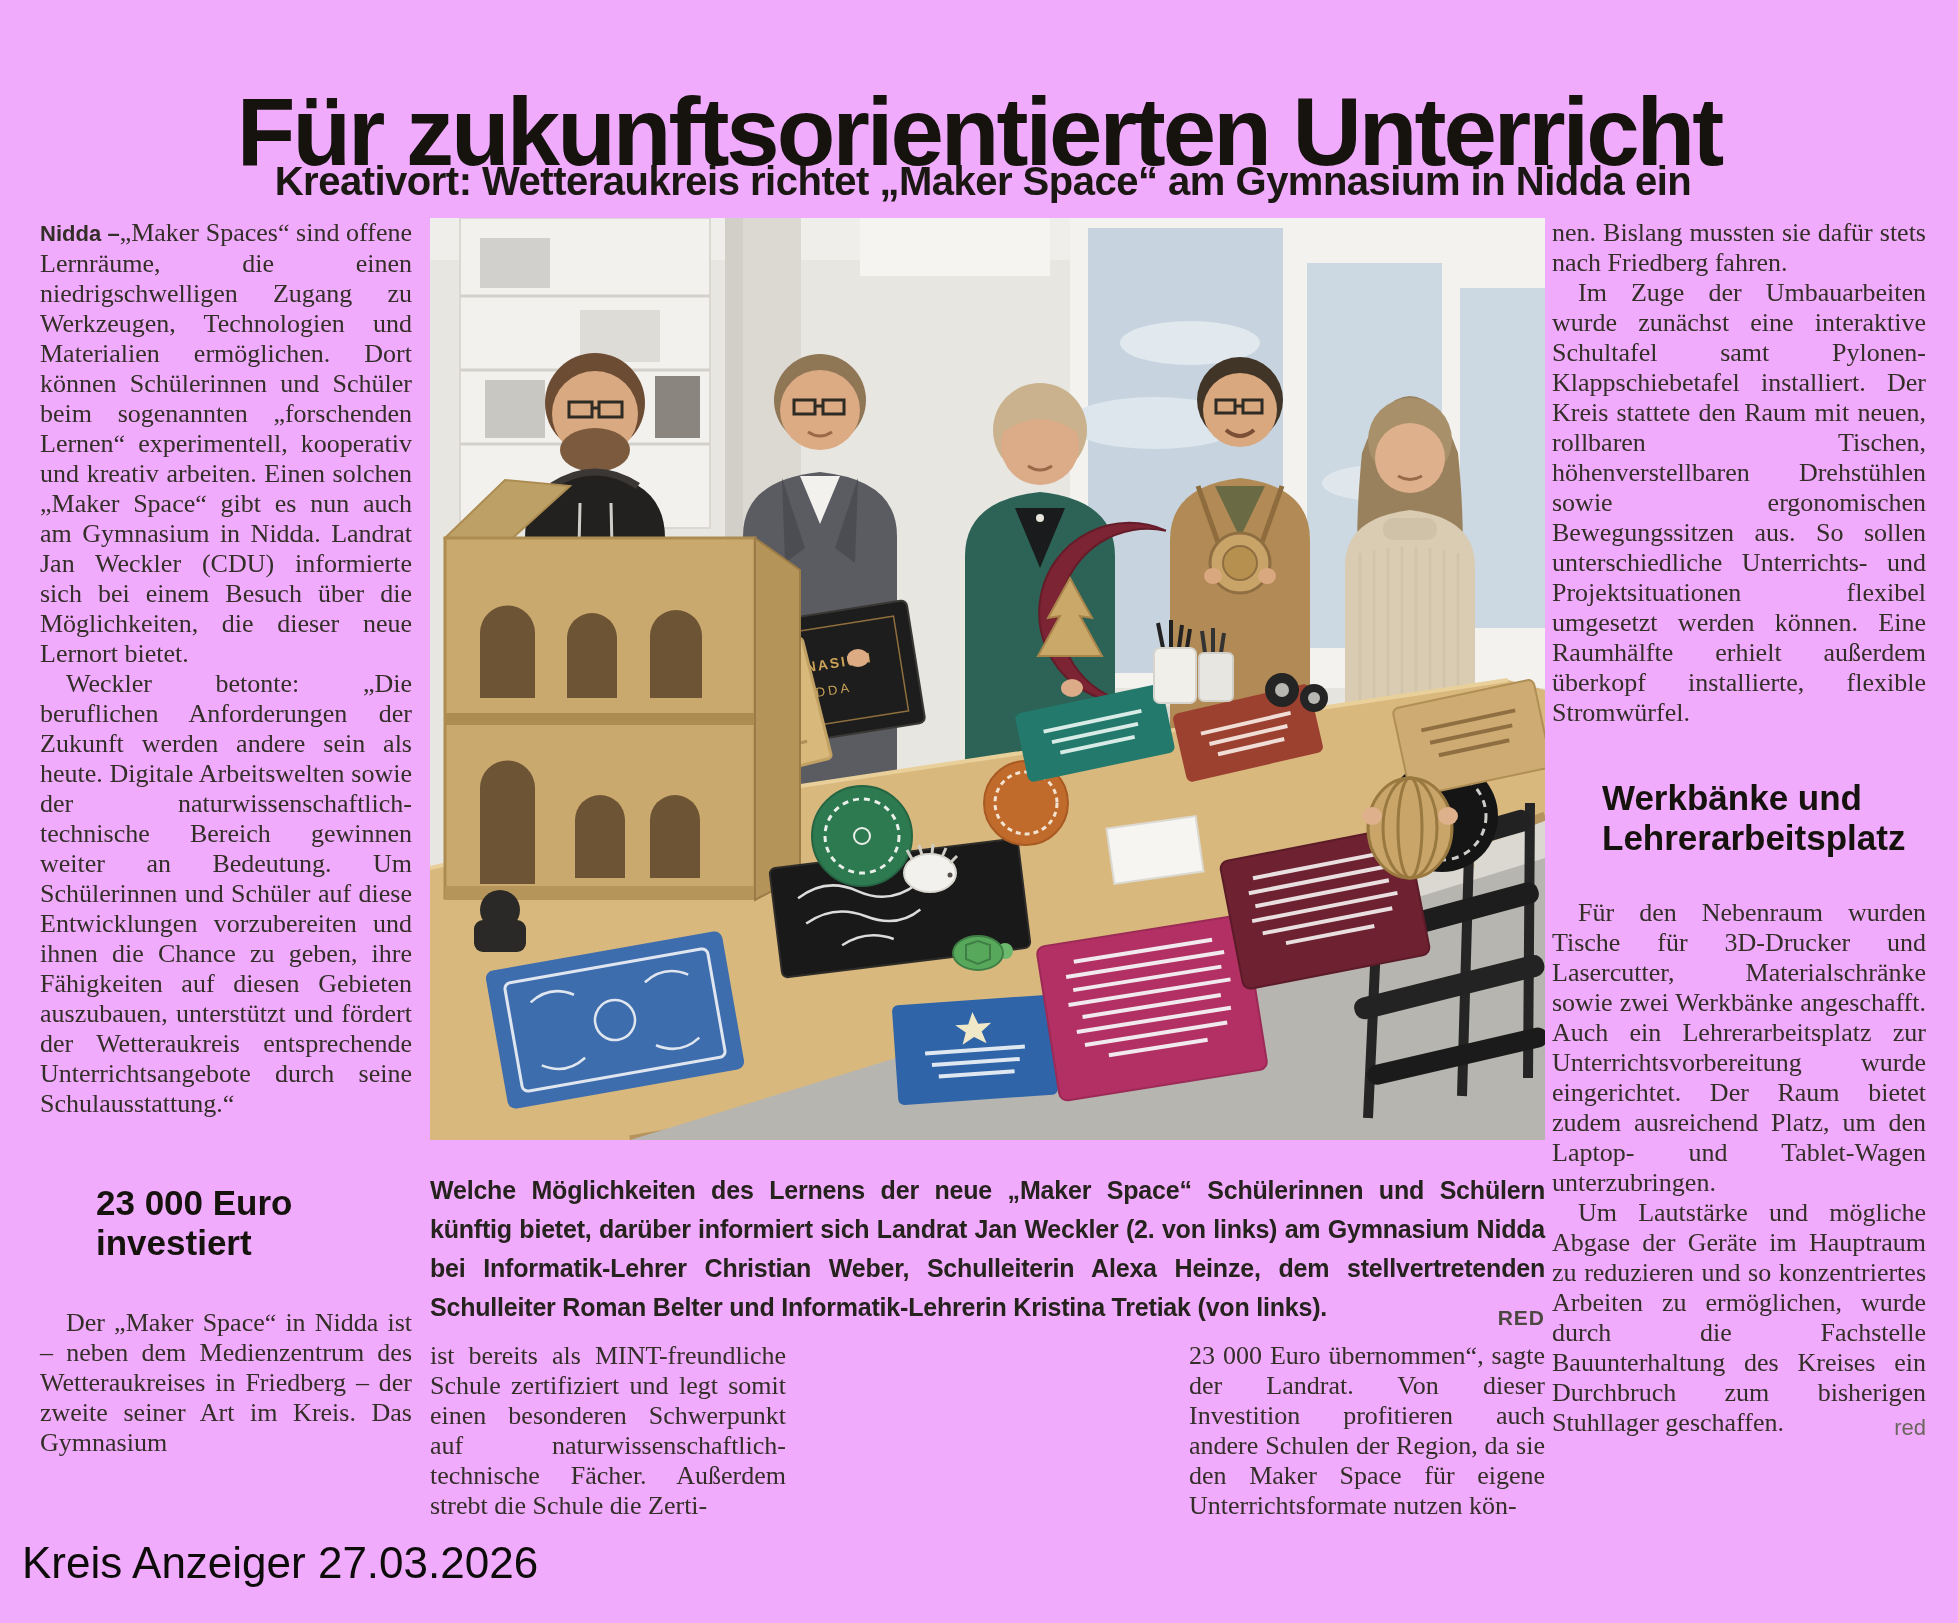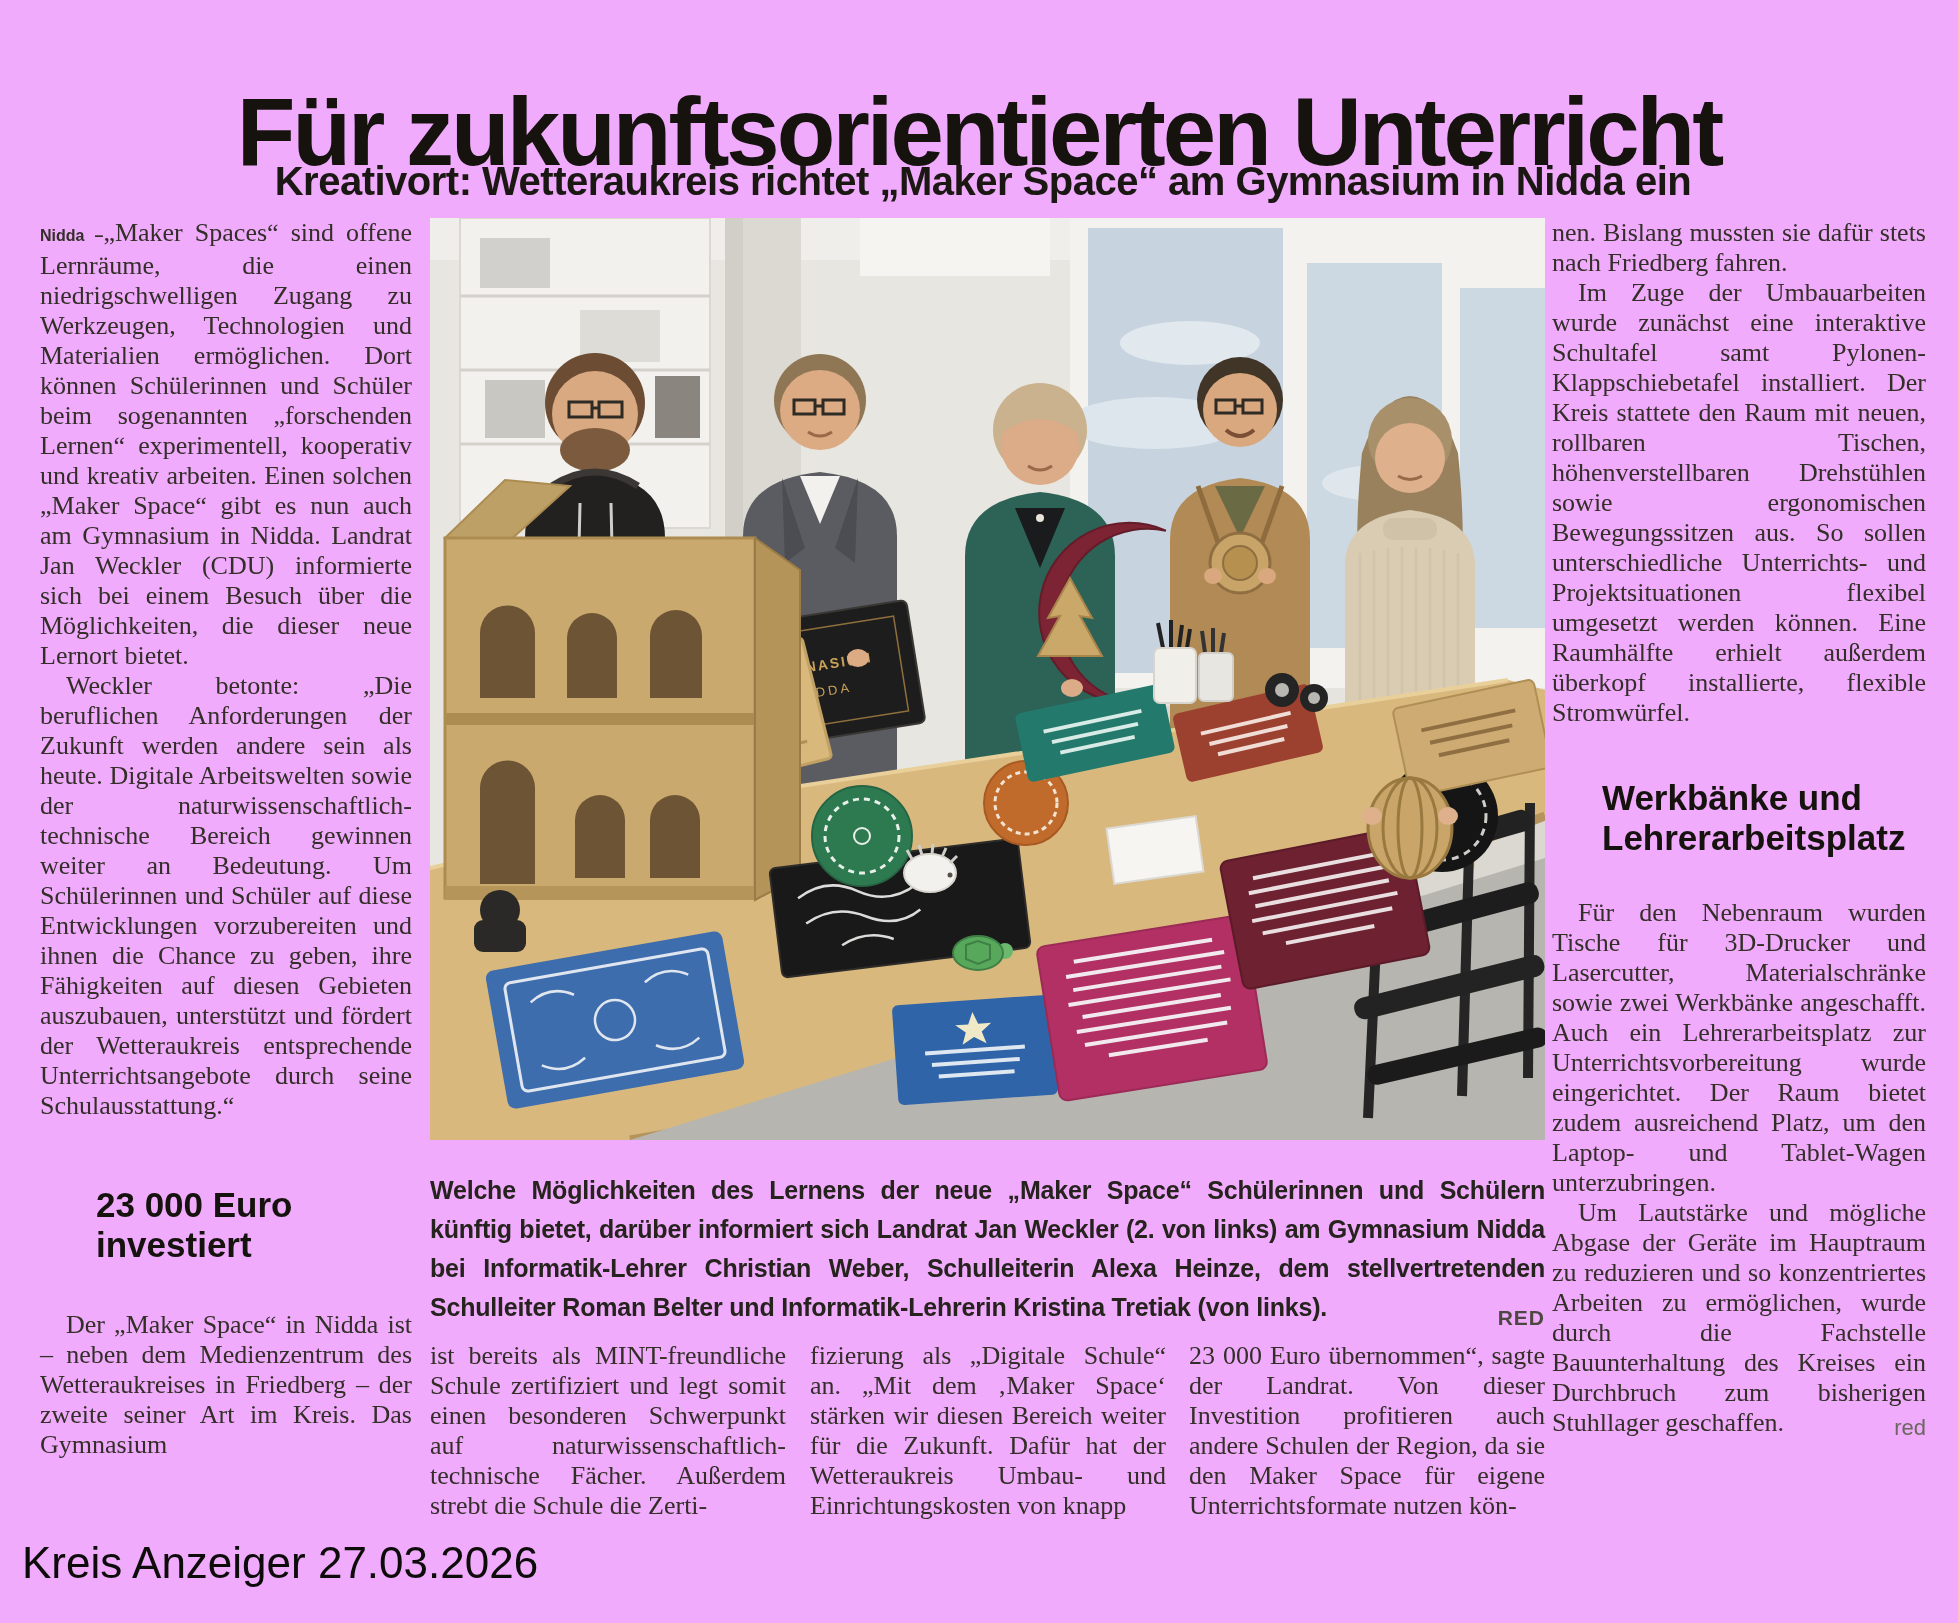--- a/index.html
+++ b/index.html
@@ -20,21 +20,21 @@
   }
   .col{
     position:absolute;top:218px;width:372px;
     font-size:26px;line-height:30px;text-align:justify;
     hyphens:auto;-webkit-hyphens:auto;overflow-wrap:break-word;
   }
   #col-left{left:40px;}
   #col-right{left:1552px;width:374px;}
   .col p{margin:0;}
   .col p.ind{text-indent:26px;}
-  .lead{font-family:"Liberation Sans",sans-serif;font-weight:700;font-size:16px;}
+  .lead{font-family:"Liberation Sans",sans-serif;font-weight:700;font-size:22px;}
   .subhead{
     font-family:"Liberation Sans",sans-serif;font-weight:700;
     font-size:35px;line-height:40px;color:#16120e;
     padding-left:56px;text-align:left;
   }
   #col-left .subhead{margin:64px 0 45px;}
   #col-right .subhead{margin:50px 0 40px;padding-left:50px;}
   .photo-wrap{position:absolute;left:430px;top:218px;width:1115px;height:922px;}
   .photo-wrap svg{display:block;width:100%;height:100%;}
   .caption{
@@ -356,23 +356,20 @@
   </div>
 
   <p class="caption">
     <span>Welche Möglichkeiten des Lernens der neue „Maker Space“ Schülerinnen und Schülern künftig bietet, darüber informiert sich Landrat Jan Weckler (2. von links) am Gymnasium Nidda bei Informatik-Lehrer Christian Weber, Schulleiterin Alexa Heinze, dem stellvertretenden Schulleiter Roman Belter und Informatik-Lehrerin Kristina Tretiak (von links).</span>
     <span class="cap-credit">RED</span>
   </p>
 
   <div class="bcol" id="bcol1">
     <p>ist bereits als MINT-freundliche Schule zertifiziert und legt somit einen besonderen Schwerpunkt auf naturwissenschaftlich-technische Fächer. Außerdem strebt die Schule die Zerti-</p>
   </div>
-  <div class="bcol" id="bcol2">
-    <p>fizierung als „Digitale Schule“ an. „Mit dem ‚Maker Space‘ stärken wir diesen Bereich weiter für die Zukunft. Dafür hat der Wetteraukreis Umbau- und Einrichtungskosten von knapp</p>
-  </div>
   <div class="bcol" id="bcol3">
     <p>23 000 Euro übernommen“, sagte der Landrat. Von dieser Investition profitieren auch andere Schulen der Region, da sie den Maker Space für eigene Unterrichtsformate nutzen kön-</p>
   </div>
 
   <div class="col" id="col-right">
     <p>nen. Bislang mussten sie dafür stets nach Friedberg fahren.</p>
     <p class="ind">Im Zuge der Umbauarbeiten wurde zunächst eine interaktive Schultafel samt Pylonen-Klappschiebetafel installiert. Der Kreis stattete den Raum mit neuen, rollbaren Tischen, höhenverstellbaren Drehstühlen sowie ergonomischen Bewegungssitzen aus. So sollen unterschiedliche Unterrichts- und Projektsituationen flexibel umgesetzt werden können. Eine Raumhälfte erhielt außerdem überkopf installierte, flexible Stromwürfel.</p>
     <div class="subhead">
       <span>Werkbänke und</span><br>
       <span>Lehrerarbeitsplatz</span>

